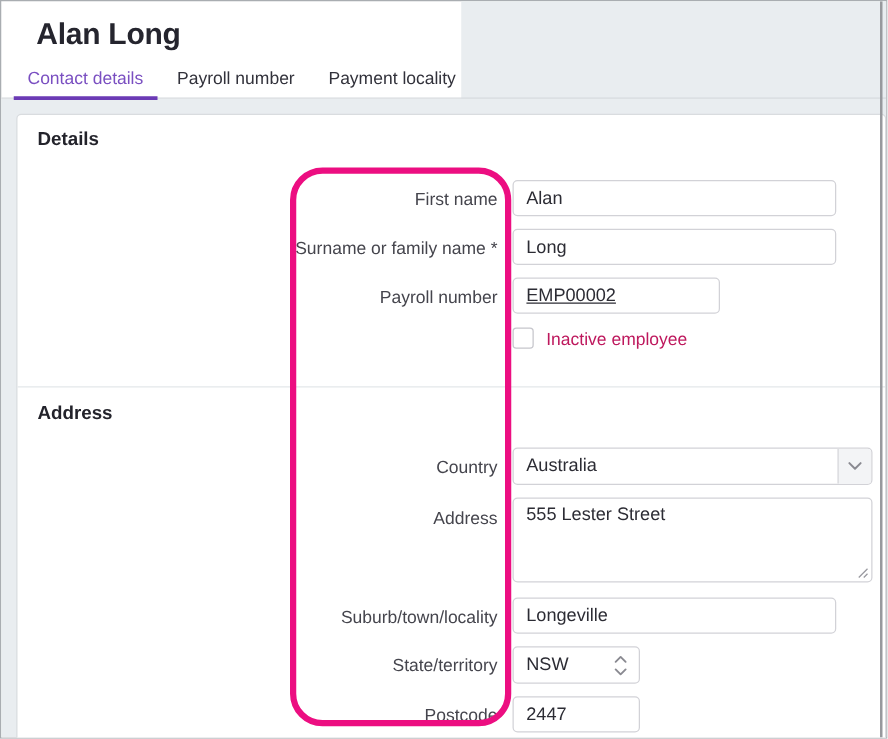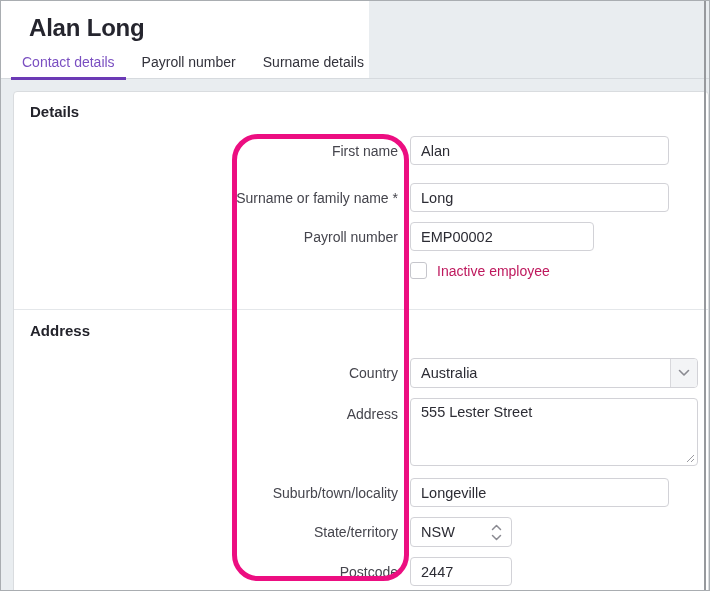--- a/index.html
+++ b/index.html
@@ -41,21 +41,21 @@
   .lbl{
     flex:0 0 384px;text-align:right;font-size:14px;color:#45454d;
     padding-right:0;line-height:18px;
   }
   .ctl{margin-left:12px;}
   .inp{
     height:29px;border:1px solid #d2d2d7;border-radius:4px;background:#fff;
     padding:0 10px;font-size:14.5px;color:#2c2c34;font-family:"Liberation Sans",sans-serif;outline:none;
   }
   .w-full{width:259px;}
-  .w-med{width:184px;}
+  .w-med{width:166px;text-decoration:underline;}
   .w-sm{width:102px;}
   
   .combo{
     width:288px;height:30px;border:1px solid #d2d2d7;border-radius:4px;background:#fff;
     display:flex;align-items:stretch;overflow:hidden;cursor:pointer;
   }
   .combo-val{flex:1;font-size:14.5px;color:#2c2c34;padding:0 10px;line-height:28px;}
   .combo-btn{
     flex:0 0 27px;background:#f3f4f6;border-left:1px solid #d8d8dc;
     display:flex;align-items:center;justify-content:center;
@@ -99,28 +99,28 @@
 
   <div class="hdr-gray"></div>
   <div class="page-bg"></div>
   <div class="tabline"></div>
 
   <h1 class="title">Alan Long</h1>
 
   <div class="tabs">
     <div class="tab active">Contact details</div>
     <div class="tab">Payroll number</div>
-    <div class="tab">Surname details</div>
+    <div class="tab">Payment locality</div>
   </div>
 
   <div class="panel">
 
     <div class="sect-h" style="top:11px">Details</div>
 
-    <div class="row" style="top:44px">
+    <div class="row" style="top:52px">
       <label class="lbl">First name</label>
       <input class="inp w-full ctl" value="Alan" style="">
     </div>
 
     <div class="row" style="top:91px">
       <label class="lbl">Surname or family name *</label>
       <input class="inp w-full ctl" value="Long" style="">
     </div>
 
     <div class="row" style="top:130px">

